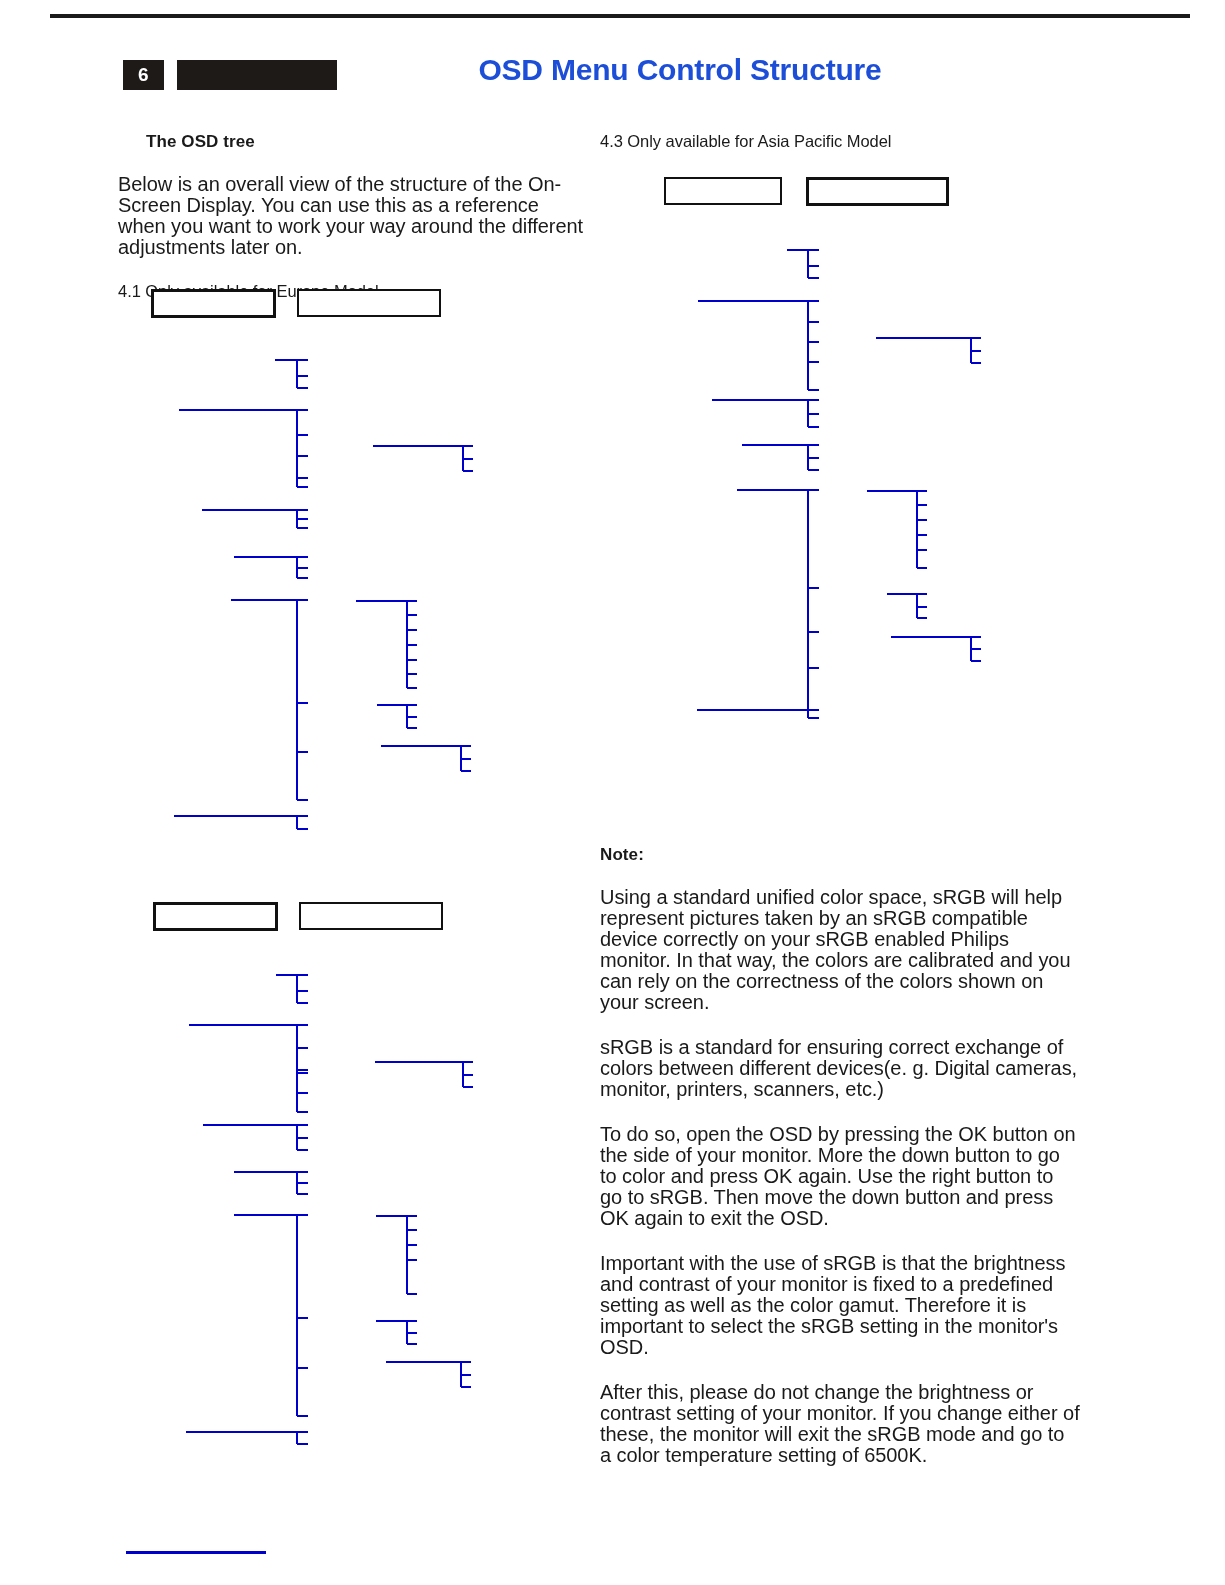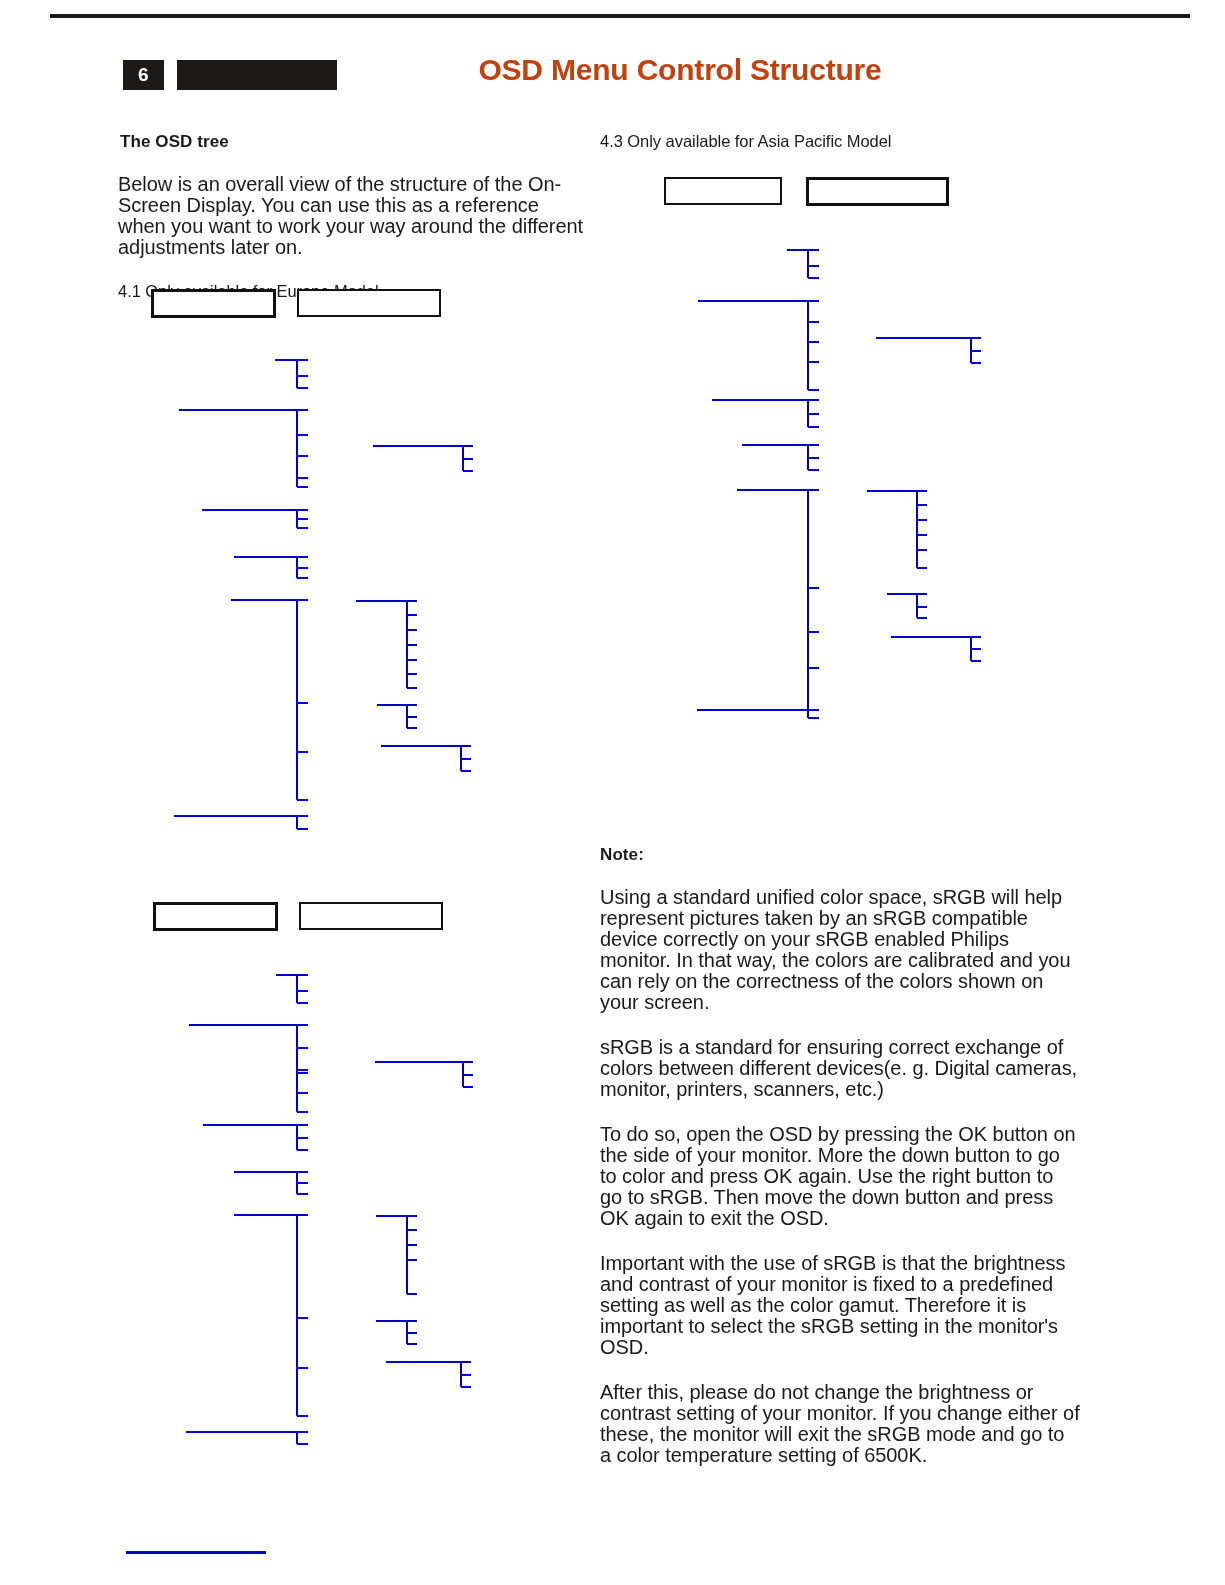--- a/index.html
+++ b/index.html
@@ -53,21 +53,21 @@
   }
   .header-title {
     position: absolute;
     left: 380px;
     top: 53px;
     width: 600px;
     text-align: center;
     font-size: 30px;
     font-weight: bold;
     letter-spacing: -0.2px;
-    color: #c2410c;
+    color: #1d4ed8;
   }
 
   
   .col-left {
     position: absolute;
     left: 118px;
     top: 132px;
     width: 470px;
   }
   .col-right {
@@ -76,21 +76,21 @@
     top: 132px;
     width: 480px;
   }
 
   .sec-title {
     font-size: 17px;
     font-weight: bold;
     margin: 0 0 22px 0;
     letter-spacing: 0.1px;
   }
-  .sec-title.indent { margin-left: 2px; }
+  .sec-title.indent { margin-left: 28px; }
 
   .body-text {
     font-size: 20px;
     line-height: 21px;
     margin: 0 0 24px 0;
     letter-spacing: -0.05px;
   }
   .sub-head {
     font-size: 16.5px;
     margin: 0 0 14px 0;

